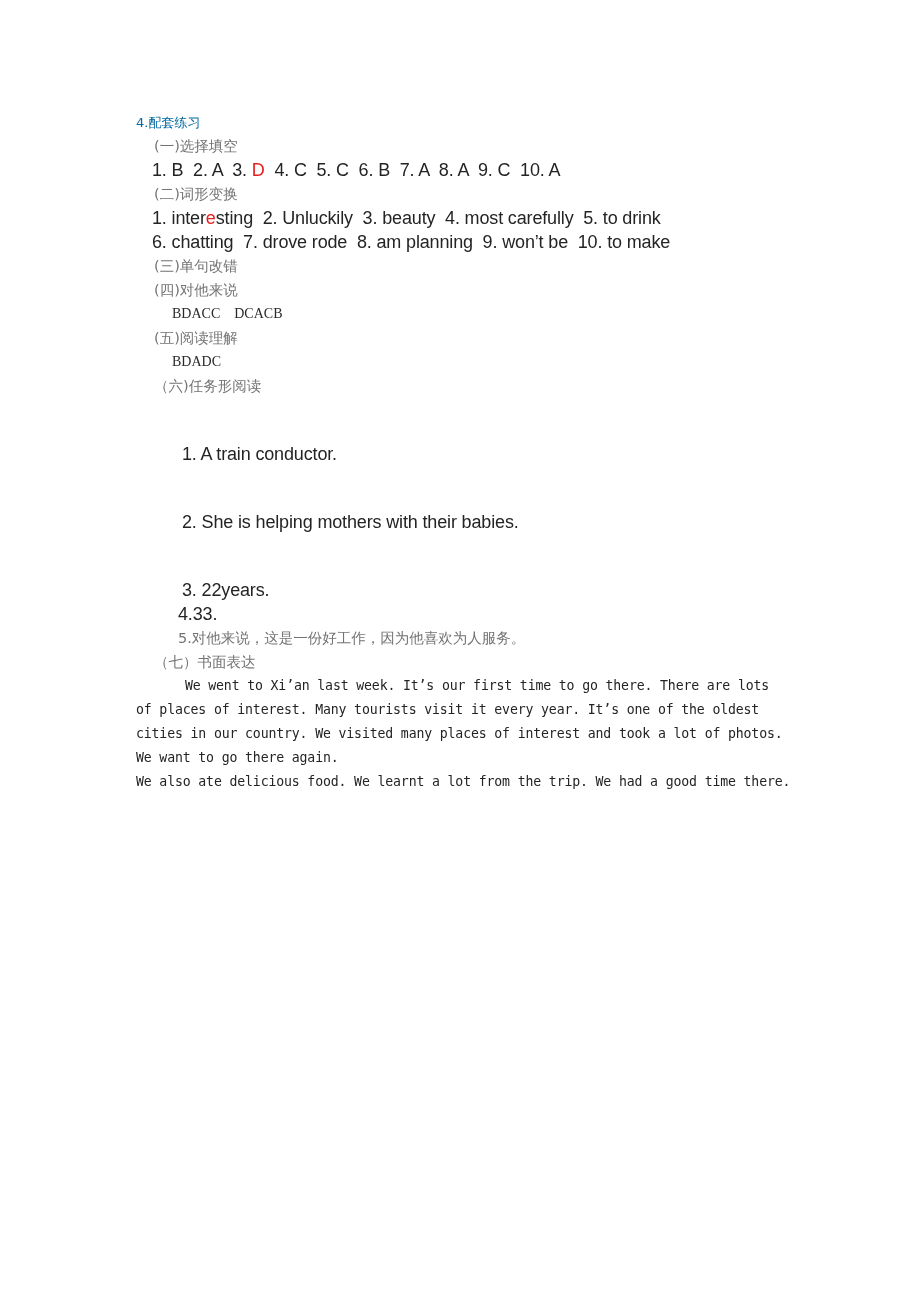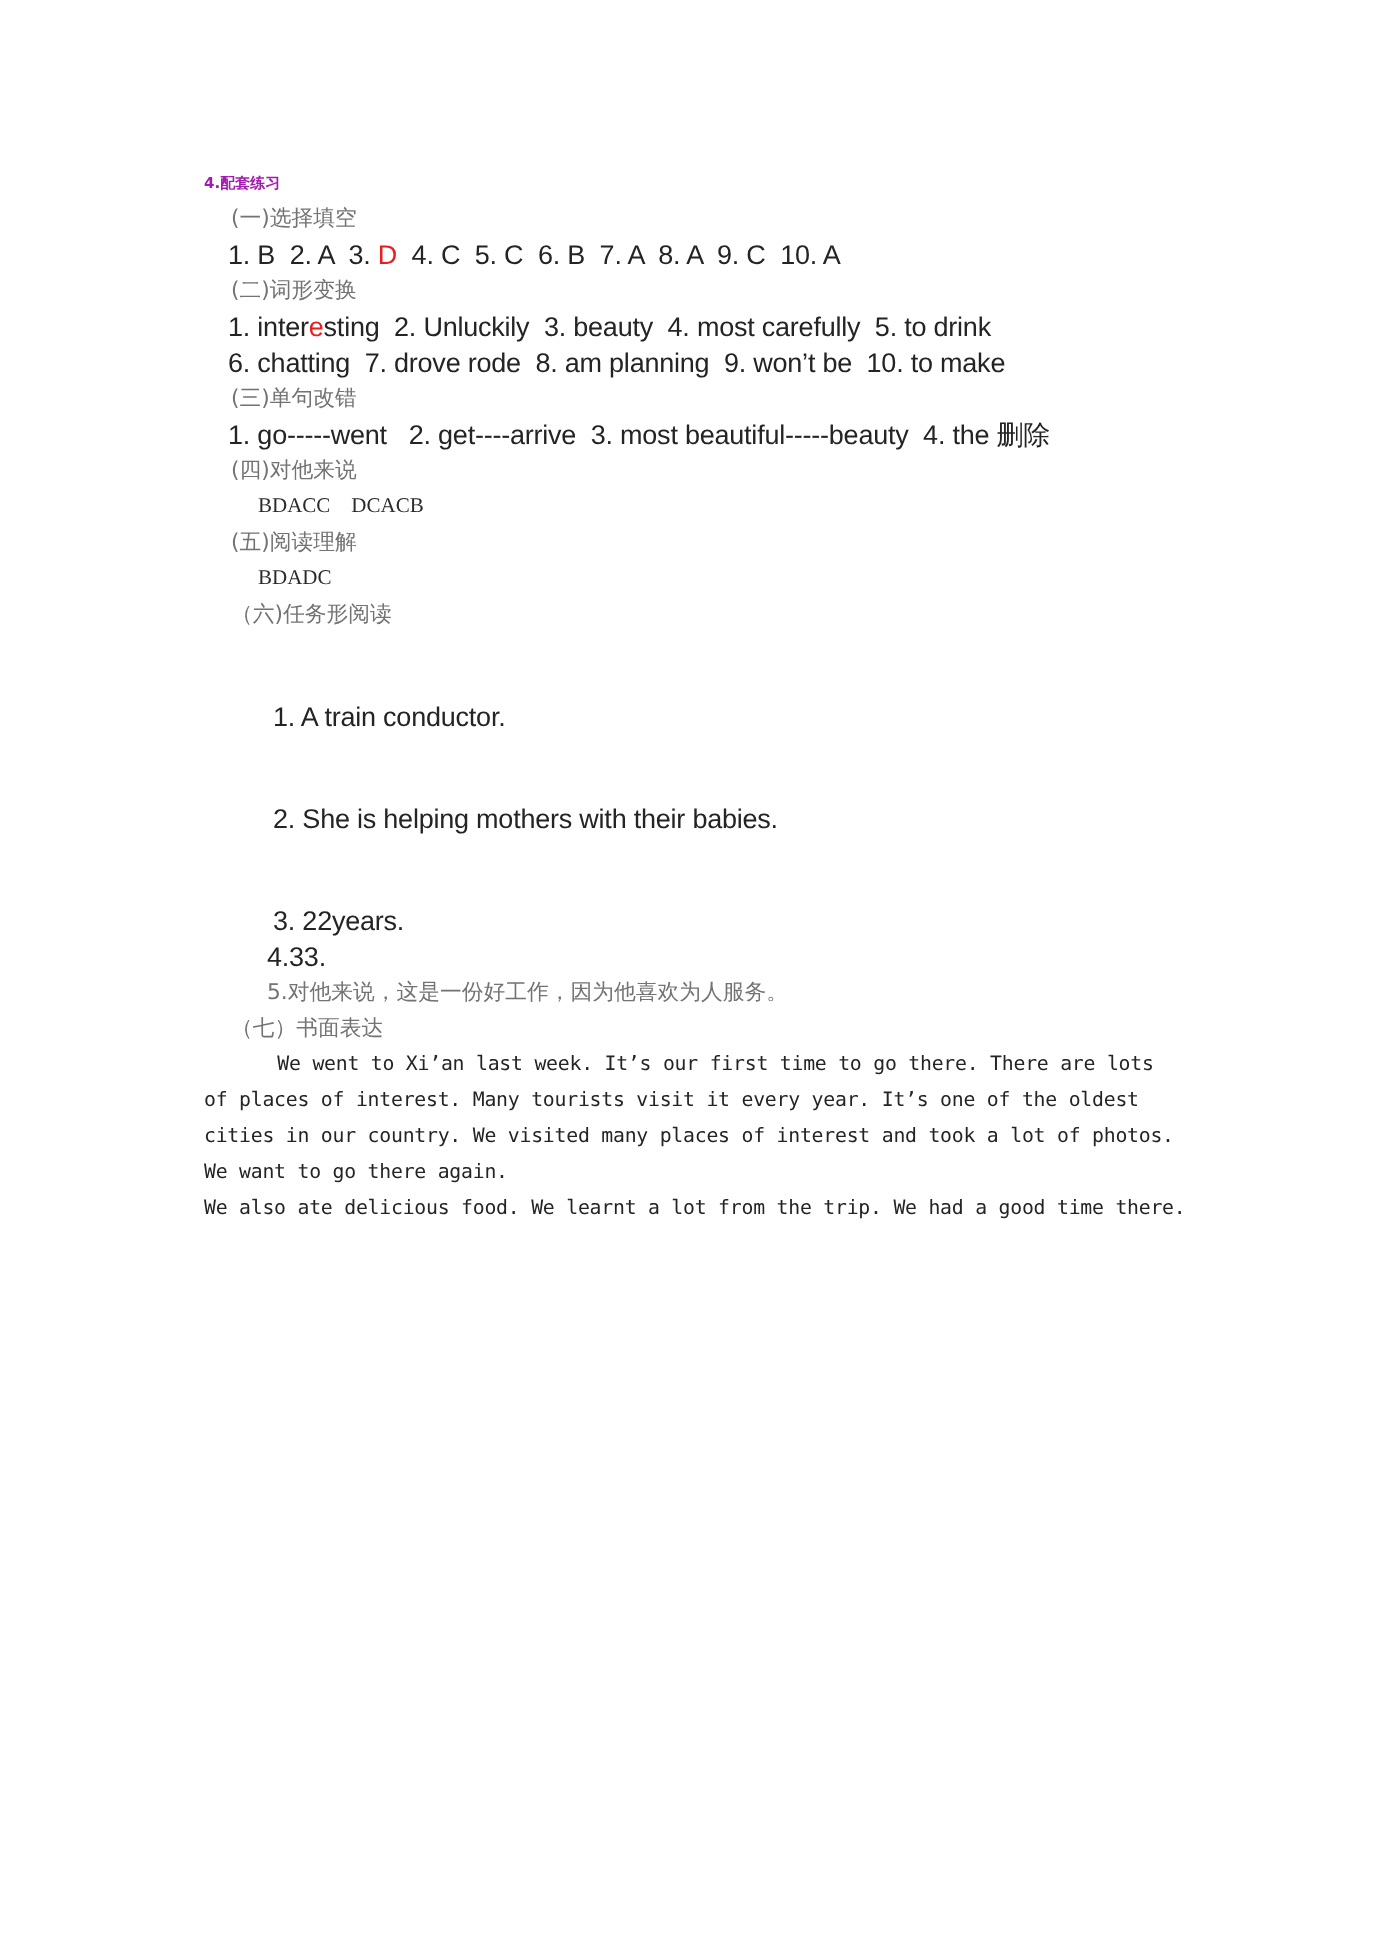--- a/index.html
+++ b/index.html
@@ -30,25 +30,25 @@
   
   .doc-body {
     position: absolute;
     left: 136px;
     top: 112px;
     width: 648px;
   }
 
   .heading {
     font-family: "DejaVu Sans", "Liberation Sans", sans-serif;
-    font-weight: bold;
-    font-size: 10px;
+    font-weight: normal;
+    font-size: 13px;
     line-height: 22px;
     white-space: pre;
-    color: #a21caf;
+    color: #0369a1;
   }
 
   
   .cn-label {
     font-family: "DejaVu Sans", "Liberation Sans", sans-serif;
     font-size: 14.5px;
     line-height: 24px;
     white-space: pre;
     color: #737373;
   }
@@ -100,21 +100,20 @@
     <div class="heading ind-0">4.配套练习</div>
 
     <div class="cn-label ind-1">(一)选择填空</div>
     <div class="mono-line ind-2"><span>1. B  2. A  3. </span><span class="red">D</span><span>  4. C  5. C  6. B  7. A  8. A  9. C  10. A</span></div>
 
     <div class="cn-label ind-1">(二)词形变换</div>
     <div class="mono-line ind-2"><span>1. inter</span><span class="red">e</span><span>sting  2. Unluckily  3. beauty  4. most carefully  5. to drink</span></div>
     <div class="mono-line ind-2">6. chatting  7. drove rode  8. am planning  9. won’t be  10. to make</div>
 
     <div class="cn-label ind-1">(三)单句改错</div>
-    <div class="mono-line ind-2">1. go-----went   2. get----arrive  3. most beautiful-----beauty  4. the 删除</div>
 
     <div class="cn-label ind-1">(四)对他来说</div>
     <div class="serif-ans ind-3">BDACC    DCACB</div>
 
     <div class="cn-label ind-1">(五)阅读理解</div>
     <div class="serif-ans ind-3">BDADC</div>
 
     <div class="cn-label ind-1">（六)任务形阅读</div>
     <div class="mono-line ind-4">1. A train conductor.</div>
     <div class="mono-line ind-4">2. She is helping mothers with their babies.</div>

